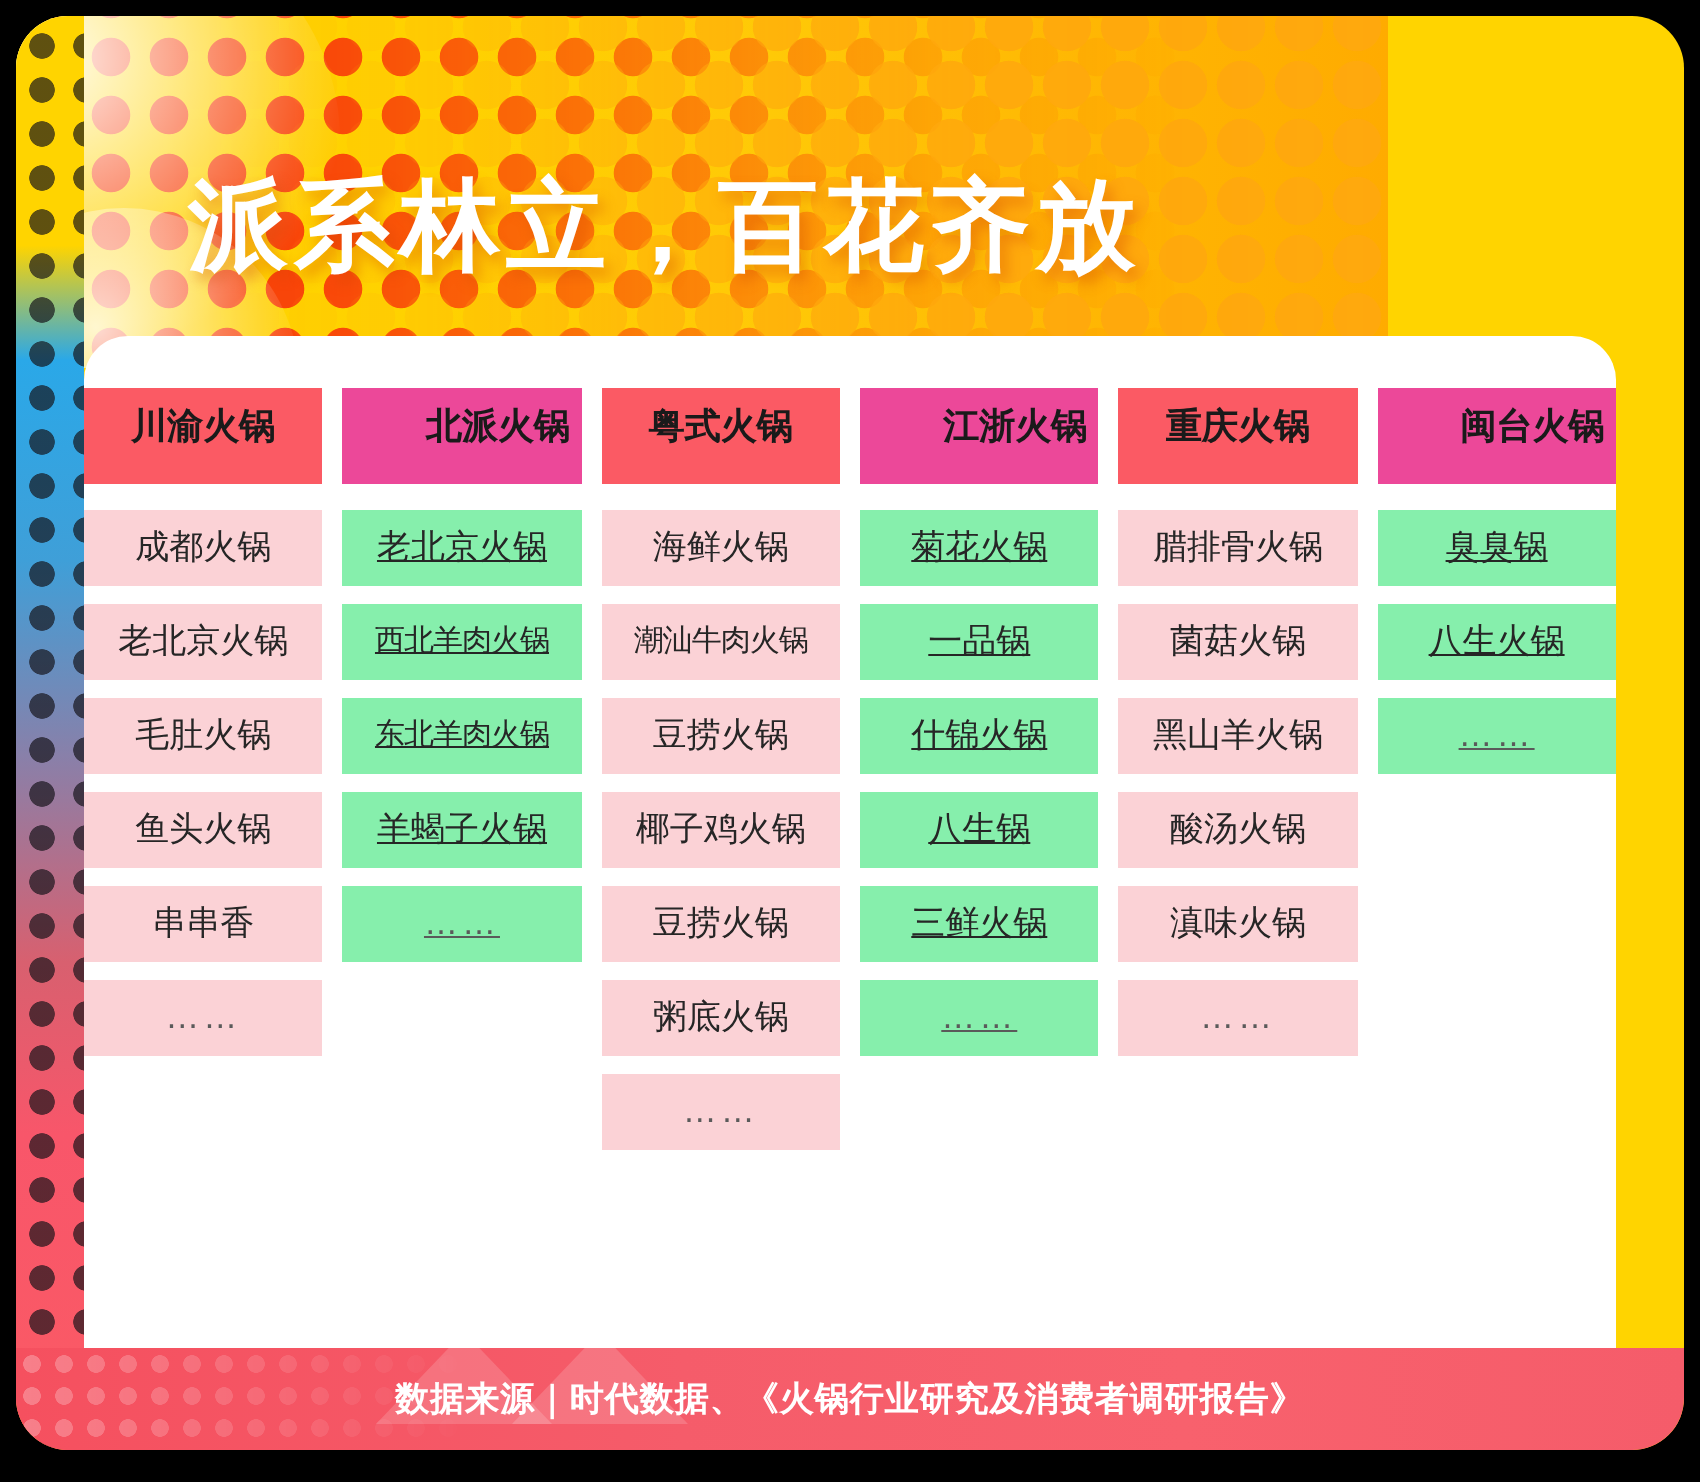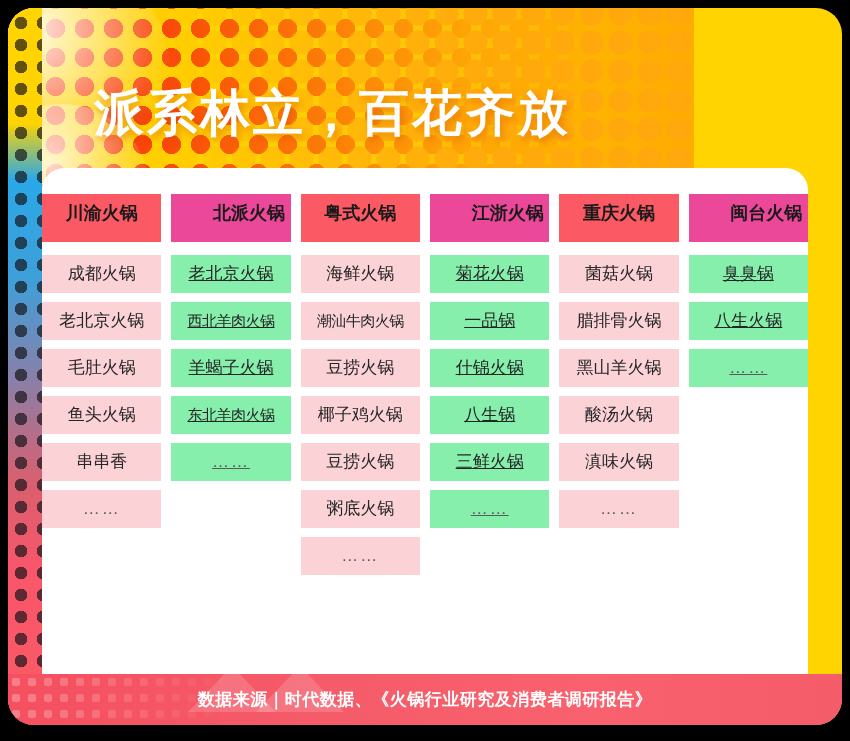--- a/index.html
+++ b/index.html
@@ -134,44 +134,44 @@
               <div class="cell">成都火锅</div>
               <div class="cell">老北京火锅</div>
               <div class="cell">毛肚火锅</div>
               <div class="cell">鱼头火锅</div>
               <div class="cell">串串香</div>
               <div class="cell ellipsis">……</div>
             </div>
             <div class="col theme-yellow">
               <div class="cell">老北京火锅</div>
               <div class="cell tight">西北羊肉火锅</div>
+              <div class="cell tight">东北羊肉火锅</div>
               <div class="cell">羊蝎子火锅</div>
-              <div class="cell tight">东北羊肉火锅</div>
               <div class="cell ellipsis">……</div>
             </div>
             <div class="col theme-red">
               <div class="cell">海鲜火锅</div>
               <div class="cell tight">潮汕牛肉火锅</div>
               <div class="cell">豆捞火锅</div>
               <div class="cell">椰子鸡火锅</div>
               <div class="cell">豆捞火锅</div>
               <div class="cell">粥底火锅</div>
               <div class="cell ellipsis">……</div>
             </div>
             <div class="col theme-yellow">
               <div class="cell">菊花火锅</div>
               <div class="cell">一品锅</div>
               <div class="cell">什锦火锅</div>
               <div class="cell">八生锅</div>
               <div class="cell">三鲜火锅</div>
               <div class="cell ellipsis">……</div>
             </div>
             <div class="col theme-red">
+              <div class="cell">腊排骨火锅</div>
               <div class="cell">菌菇火锅</div>
-              <div class="cell">腊排骨火锅</div>
               <div class="cell">黑山羊火锅</div>
               <div class="cell">酸汤火锅</div>
               <div class="cell">滇味火锅</div>
               <div class="cell ellipsis">……</div>
             </div>
             <div class="col theme-yellow">
               <div class="cell">臭臭锅</div>
               <div class="cell">八生火锅</div>
               <div class="cell ellipsis">……</div>
             </div>

